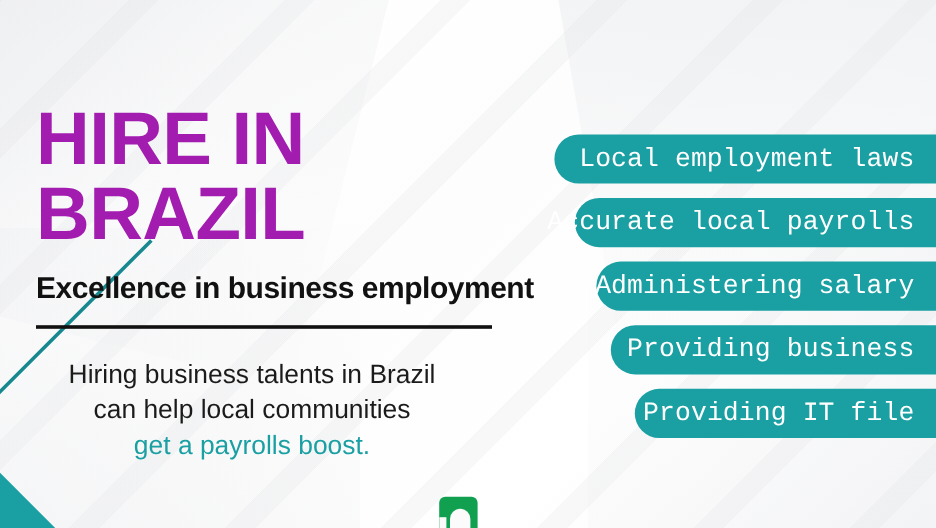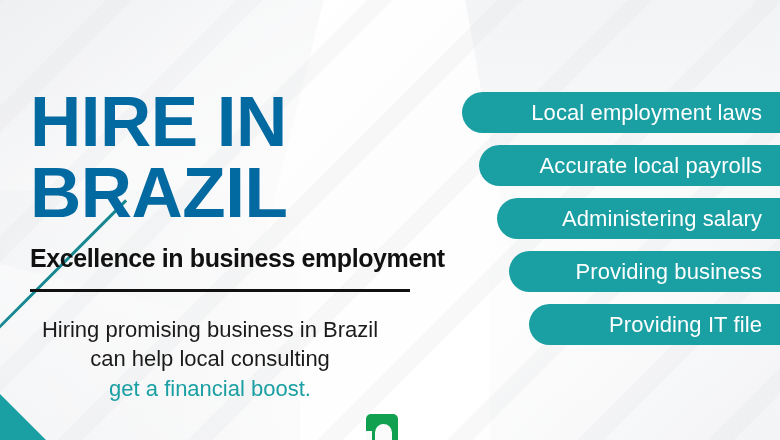--- a/index.html
+++ b/index.html
@@ -85,22 +85,22 @@
 
   
   .left-col {
     position: absolute;
     left: 0;
     top: 86px;
     width: 446px;
   }
   .headline {
     margin: 0 0 0 30px;
-    color: #0369a1;
-    font-size: 71px;
+    color: #a21caf;
+    font-size: 62px;
     line-height: 1.0;
     font-weight: 700;
     letter-spacing: -0.5px;
     font-family: "Liberation Sans", sans-serif;
   }
   .subhead {
     margin: 17px 0 0 30px;
     color: #111111;
     font-size: 25px;
     font-weight: 700;
@@ -122,22 +122,23 @@
     line-height: 1.36;
     font-weight: 400;
   }
   .body-line { display: block; }
   .body-line.accent { color: #1a9fa3; }
 
   
   .pill-stack {
     position: absolute;
     right: 0;
-    top: 92px;
+    top: 112px;
     width: 330px;
+    font-family: Liberation Mono, monospace;
   }
   .pill {
     position: relative;
     height: 41px;
     margin-bottom: 12px;
     background: #1a9fa3;
     border-top-left-radius: 21px;
     border-bottom-left-radius: 21px;
     border-top-right-radius: 0;
     border-bottom-right-radius: 0;
@@ -205,23 +206,23 @@
   <div class="corner-triangle"></div>
 
   <div class="left-col">
     <h1 class="headline">HIRE IN BRAZIL</h1>
 
     <div class="subhead">Excellence in business employment</div>
 
     <div class="divider"></div>
 
     <div class="body-copy">
-      <span class="body-line">Hiring promising business in Brazil</span>
-      <span class="body-line">can help local consulting</span>
-      <span class="body-line accent">get a financial boost.</span>
+      <span class="body-line">Hiring business talents in Brazil</span>
+      <span class="body-line">can help local communities</span>
+      <span class="body-line accent">get a payrolls boost.</span>
     </div>
   </div>
 
   <div class="pill-stack">
     <div class="pill">Local employment laws</div>
     <div class="pill">Accurate local payrolls</div>
     <div class="pill">Administering salary</div>
     <div class="pill">Providing business</div>
     <div class="pill">Providing IT file</div>
   </div>

